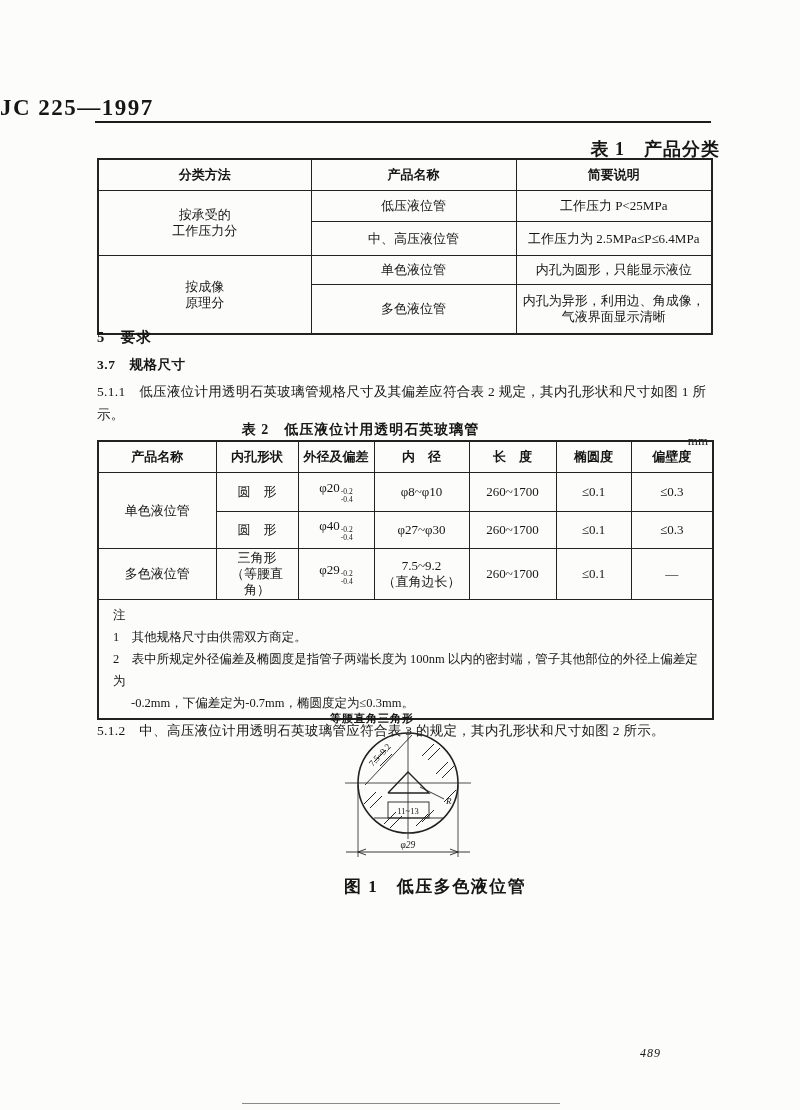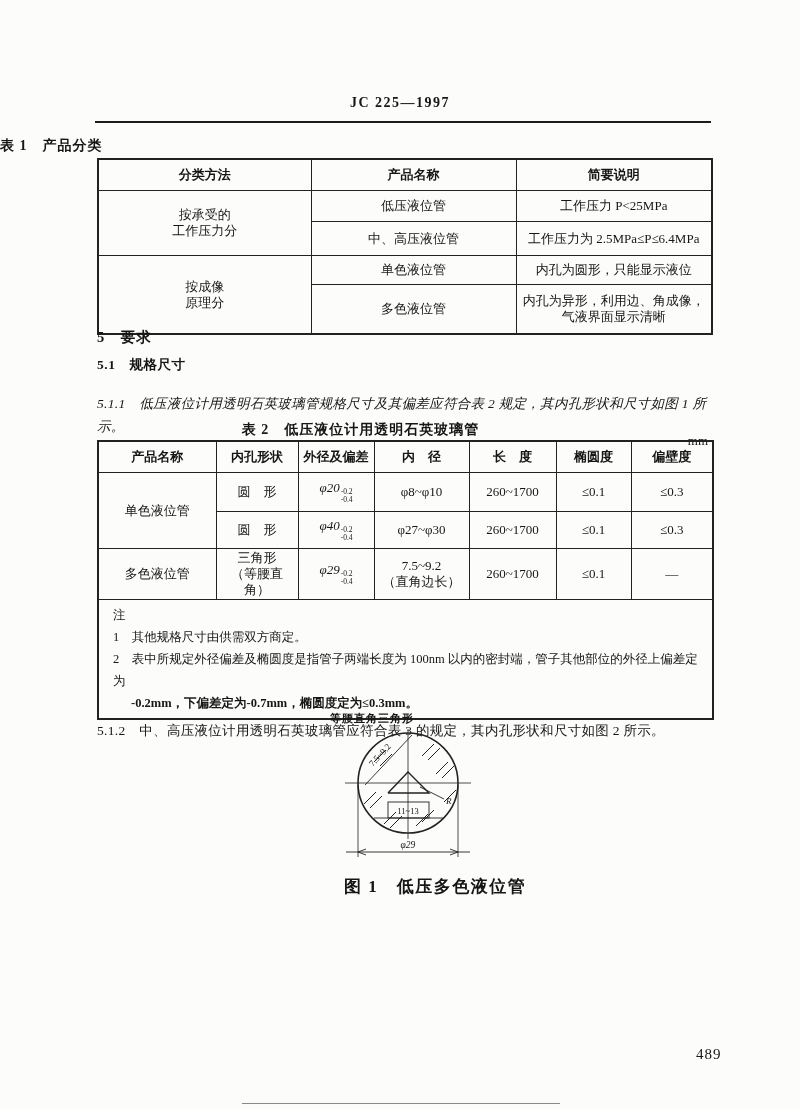--- a/index.html
+++ b/index.html
@@ -10,69 +10,69 @@
     overflow:hidden;
   }
   .watermark{
     position:absolute;left:258px;top:122px;z-index:0;
     font-family:"Liberation Sans","DejaVu Sans",sans-serif;
     font-weight:bold;font-size:88px;letter-spacing:2px;
     color:#c6c6c6;opacity:.55;user-select:none;
   }
   .content{position:absolute;left:0;top:0;width:100%;height:100%;z-index:1;}
 
-  .doc-number{position:absolute;top:95px;left:0;width:800px;text-align:center;
-    font-size:14px;font-weight:bold;letter-spacing:1.5px;}
+  .doc-number{position:absolute;top:95px;left:0;width:800px;
+    font-size:23px;font-weight:bold;letter-spacing:1.5px;}
   .header-rule{position:absolute;top:121px;left:95px;width:616px;height:2px;background:#1c1c1c;}
 
-  .t1-title{position:absolute;top:137px;left:0;width:720px;text-align:left;
-    font-size:14px;font-weight:bold;letter-spacing:1px;}
+  .t1-title{position:absolute;top:137px;left:0;width:720px;text-align:right;
+    font-size:18px;font-weight:bold;letter-spacing:1px;}
 
   table{border-collapse:collapse;table-layout:fixed;background:transparent;}
   td{border:1px solid #222;text-align:center;vertical-align:middle;
      font-size:13px;padding:1px 2px;overflow:hidden;}
 
   .t1{position:absolute;top:158px;left:97px;width:614px;border:2px solid #222;}
   .t1 .hrow td{height:28px;font-weight:bold;}
   .t1 .r1 td{height:28px;}
   .t1 .r2 td{height:31px;}
   .t1 .r3 td{height:26px;}
   .t1 .r4 td{height:46px;}
 
   .h5{position:absolute;top:328px;left:97px;font-size:14.5px;font-weight:bold;letter-spacing:1px;}
   .h51{position:absolute;top:356px;left:97px;font-size:13.5px;font-weight:bold;letter-spacing:.5px;}
   .para{position:absolute;left:97px;width:622px;font-size:13.5px;line-height:23px;letter-spacing:.3px;}
-  .p511{top:392px;font-style:italic;}
+  .p511{top:380px;}
   .p512{top:719px;}
 
   .t2-caption-row{position:absolute;top:421px;left:0;width:800px;}
   .t2-title{width:721px;text-align:center;font-size:14px;font-weight:bold;letter-spacing:1px;}
   .t2-unit{position:absolute;right:92px;top:12px;font-size:13px;font-weight:normal;}
 
   .t2{position:absolute;top:440px;left:97px;width:615px;border:2px solid #222;}
   .t2 .hrow td{height:28px;font-weight:bold;}
   .t2 .r1 td{height:36px;}
   .t2 .r2 td{height:34px;}
   .t2 .r3 td{height:42px;}
   .t2 td.notes{height:86px;text-align:left;vertical-align:top;padding:4px 8px 4px 14px;
     font-size:12.5px;line-height:22px;}
-  .note-cont{padding-left:18px;font-weight:bold;}
+  .note-cont{padding-left:18px;}
 
   .tolstack{display:inline-flex;flex-direction:column;font-size:7.5px;line-height:8px;
     vertical-align:-2px;margin-left:1px;text-align:center;}
-  .phi{font-style:italic;}
+  .phi{}
 
   .cell-2line div{line-height:16px;}
 
   .fig-label{position:absolute;top:711px;left:330px;width:160px;text-align:left;
     font-size:11px;font-weight:bold;letter-spacing:1px;}
   .fig-svg{position:absolute;top:726px;left:318px;}
   .fig-caption{position:absolute;top:875px;left:344px;font-size:17px;font-weight:bold;letter-spacing:1.5px;}
 
-  .page-number{position:absolute;top:1046px;left:696px;font-size:15px;letter-spacing:1px;}
+  .page-number{position:absolute;top:1046px;left:640px;font-size:12px;letter-spacing:1px;font-style:italic;}
   .bottom-rule{position:absolute;top:1103px;left:242px;width:318px;height:1px;background:#8a8a8a;}
 
   svg text{font-family:"Liberation Serif","DejaVu Serif",serif;fill:#161616;}
   svg line,svg circle,svg polyline,svg rect{stroke:#222;fill:none;}
 </style>
 </head>
 <body>
 
 <div class="page">
 
@@ -120,21 +120,21 @@
         <td>多色液位管</td>
         <td class="cell-2line">
           <div>内孔为异形，利用边、角成像，</div>
           <div>气液界面显示清晰</div>
         </td>
       </tr>
       </tbody>
     </table>
 
     <div class="h5">5　要求</div>
-    <div class="h51">5.1　规格尺寸</div>
+    <div class="h51">3.7　规格尺寸</div>
     <div class="para p511">
       <div>5.1.1　低压液位计用透明石英玻璃管规格尺寸及其偏差应符合表 2 规定，其内孔形状和尺寸如图 1 所</div>
       <div>示。</div>
     </div>
 
     <div class="t2-caption-row">
       <div class="t2-title">表 2　低压液位计用透明石英玻璃管</div>
       <div class="t2-unit">mm</div>
     </div>
 

